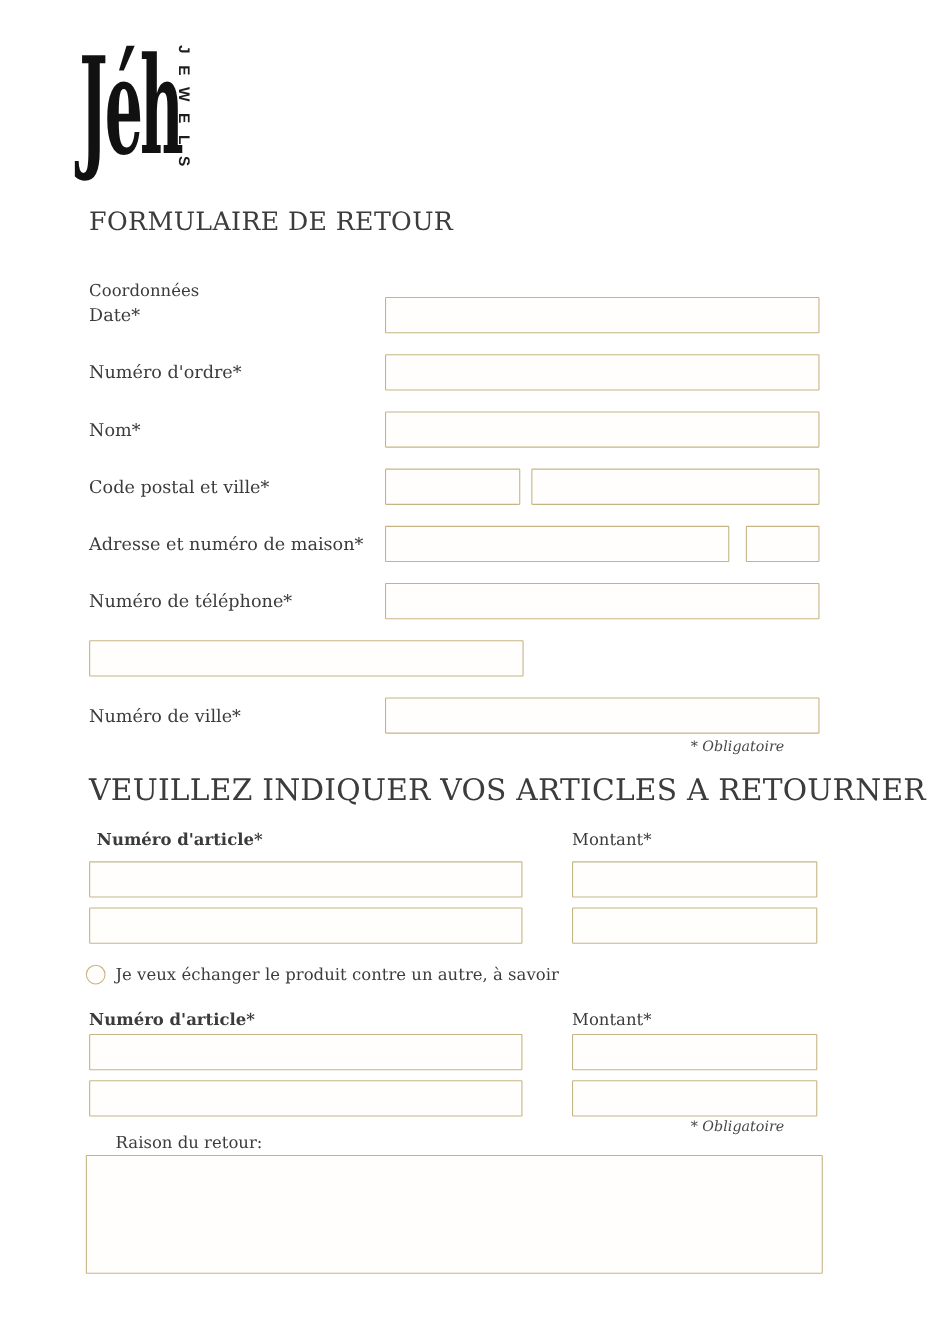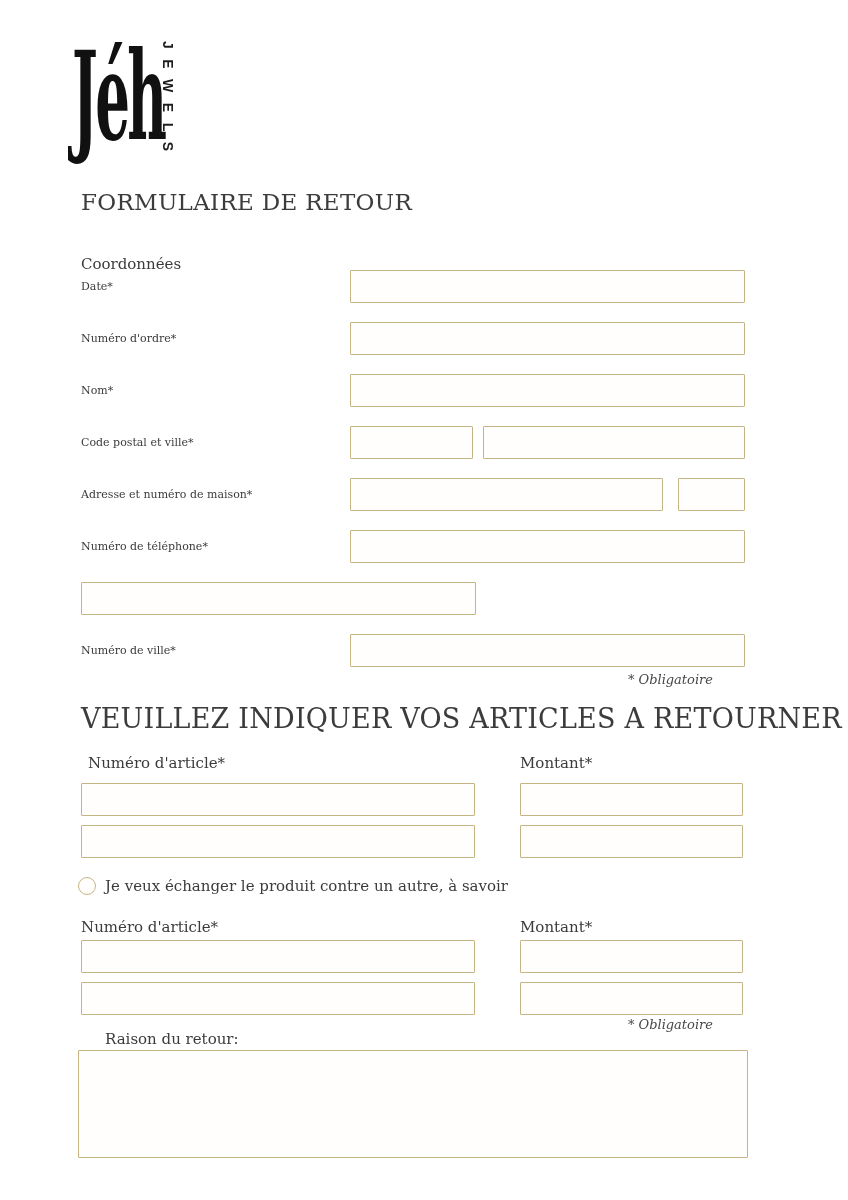--- a/index.html
+++ b/index.html
@@ -58,21 +58,21 @@
     font: inherit; font-size: 15px;
     color: #3b3b3b;
     padding: 0 8px;
     border-radius: 1px;
     outline: none;
   }
 
   
   .form-area { position: absolute; left: 81px; top: 270px; width: 664px; }
   .frow { display: flex; align-items: center; height: 33px; margin-bottom: 19px; }
-  .frow .lbl { flex: 0 0 269px; width: 269px; font-size: 11px; }
+  .frow .lbl { flex: 0 0 269px; width: 269px; font-size: 16px; }
   .frow .inputs { display: flex; width: 395px; }
   .in-full { width: 395px; }
   .in-addr-street { width: 313px; margin-right: 15px; }
   .in-addr-number { width: 67px; }
   .in-cp-code { width: 123px; margin-right: 10px; }
   .in-cp-city { width: 262px; }
 
   .required-note {
     position: absolute; left: 81px; width: 664px;
     text-align: right;
@@ -85,21 +85,21 @@
   .section2-title {
     position: absolute; left: 81px; top: 703px;
     font-size: 27px; font-weight: normal;
     letter-spacing: 0.2px; color: #3c3c3c;
     white-space: nowrap;
   }
   .articles { position: absolute; left: 81px; width: 662px; }
   .articles-1 { top: 754px; }
   .articles-2 { top: 918px; }
   .acol-header { display: flex; font-size: 15px; line-height: 19px; margin-bottom: 10px; }
-  .acol-header .h-article { width: 394px; margin-right: 45px; }
+  .acol-header .h-article { width: 394px; margin-right: 45px; font-weight: bold; }
   .articles-1 .h-article { padding-left: 7px; }
   .articles-2 .acol-header { margin-bottom: 3px; }
   .arow { display: flex; margin-bottom: 9px; }
   .arow .art { width: 394px; margin-right: 45px; }
   .arow .mnt { width: 223px; }
 
   
   .exchange-row {
     position: absolute; left: 78px; top: 877px;
     display: flex; align-items: center;

